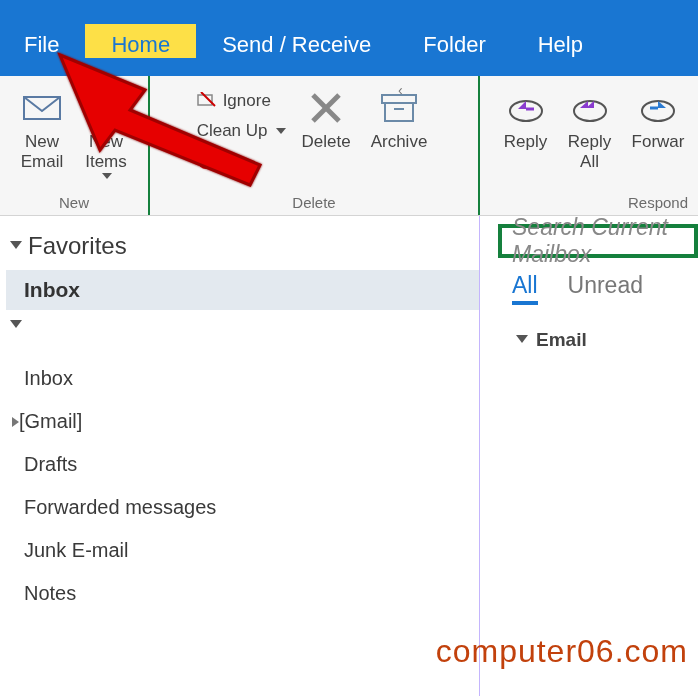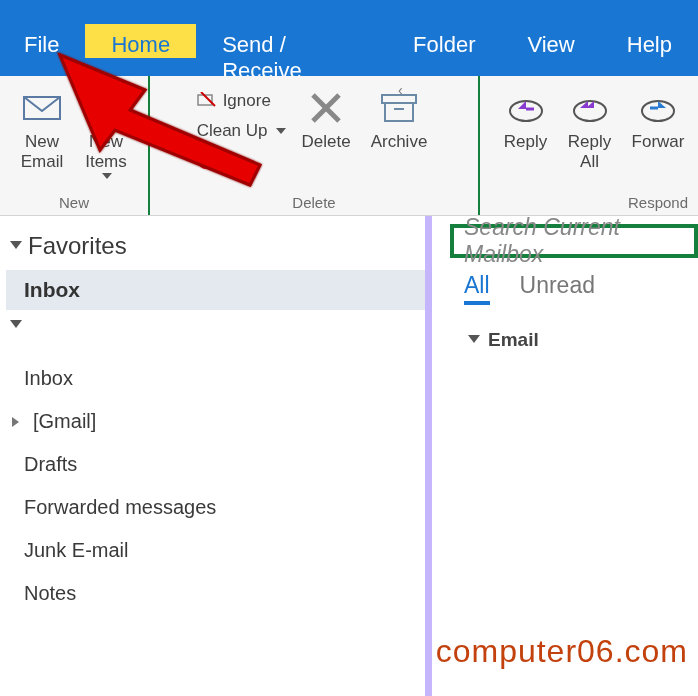--- a/index.html
+++ b/index.html
@@ -101,22 +101,22 @@
   }
   .collapse-caret {
     position: absolute;
     top: 6px; left: 398px;
     font-size: 14px;
     color: #777;
   }
   
   .content { display: flex; height: 480px; }
   .folder-pane {
-    width: 432px;
-    border-right: 7px solid #c4b5fd;
+    width: 480px;
+    border-right: 1px solid #c4b5fd;
     padding: 10px 0 4px 6px;
     font-size: 20px;
     color: #3a3a3a;
   }
   .fav-header {
     display: flex; align-items: center;
     font-size: 24px;
     padding: 6px 4px 10px 4px;
     gap: 6px;
   }
@@ -138,21 +138,21 @@
     background: #e3e9ef;
     font-weight: 600;
     padding: 8px 0 8px 18px;
     font-size: 21px;
     color: #333;
   }
   .folder-item {
     padding: 10px 0 10px 18px;
     font-size: 20px;
   }
-  .folder-item.with-tri { padding-left: 6px; display:flex; align-items:center; gap:14px;}
+  .folder-item.with-tri { padding-left: 6px; display:flex; align-items:center; gap:0;}
   .account-tri { padding: 18px 0 6px 4px; }
   
   .msg-pane { flex: 1; padding: 8px 0 0 10px; }
   .search-box {
     border: 4px solid #15803d;
     height: 34px;
     display: flex; align-items: center;
     padding: 0 10px;
     color: #888;
     font-size: 23px;
@@ -199,21 +199,20 @@
 </head>
 <body>
 
 <div class="titlebar-strip"></div>
 
 <div class="menu-tabs">
   <div class="menu-tab file">File</div>
   <div class="menu-tab active">Home</div>
   <div class="menu-tab">Send / Receive</div>
   <div class="menu-tab">Folder</div>
-  <div class="menu-tab">View</div>
   <div class="menu-tab">Help</div>
 </div>
 
 <div class="ribbon">
   <span class="collapse-caret">‹</span>
 
   <div class="ribbon-group" style="width:150px">
     <div class="rib-row">
       <div class="big-btn">
         <div class="ico-wrap">

